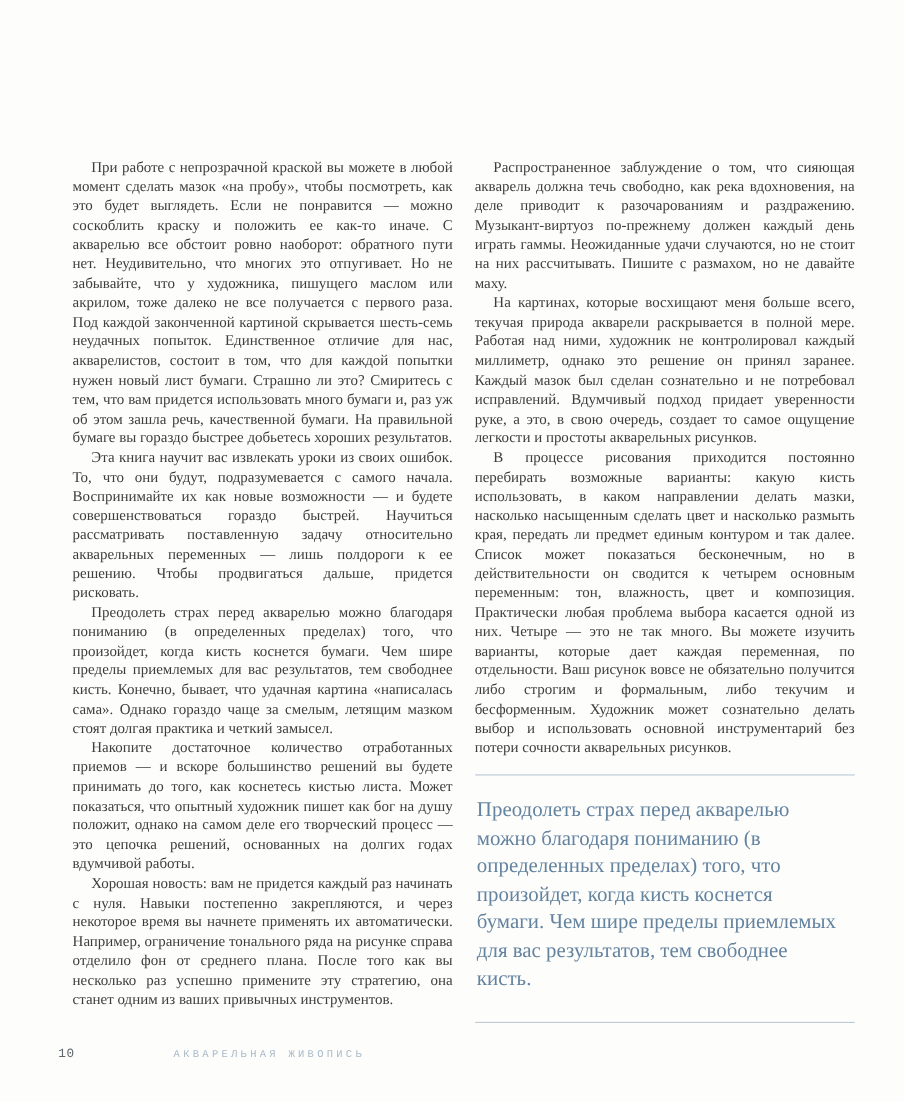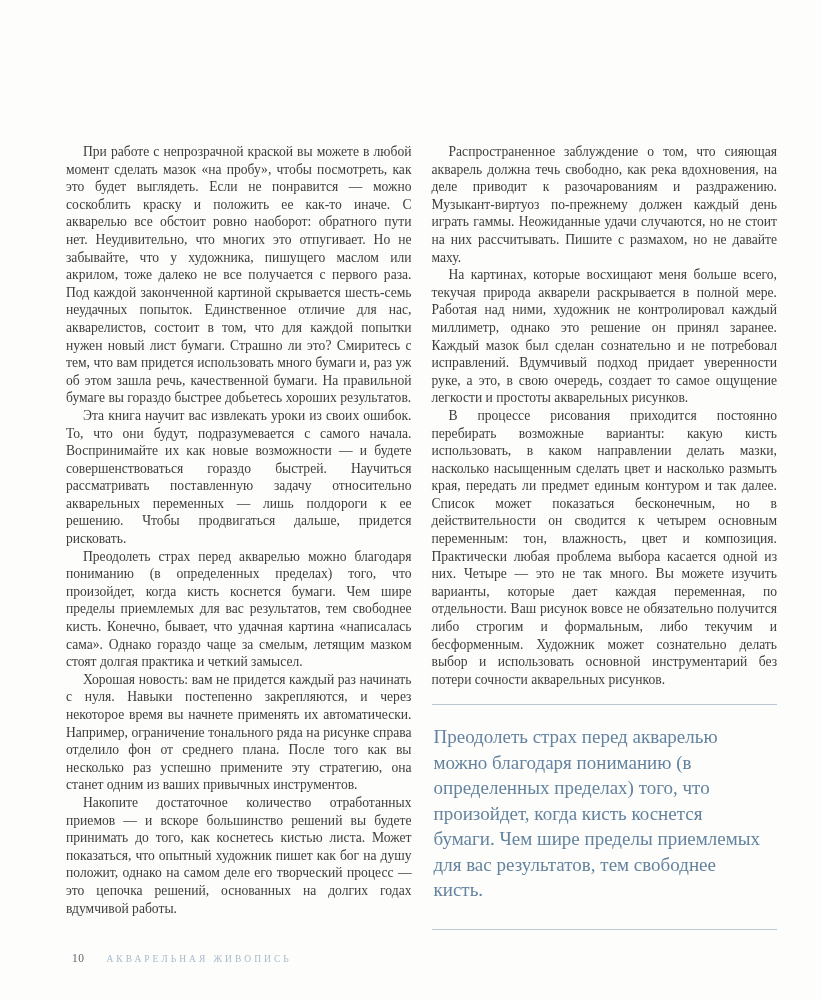--- a/index.html
+++ b/index.html
@@ -48,51 +48,52 @@
     margin: 0 !important;
     text-indent: 0 !important;
     text-align: left;
     font-size: 19px;
     line-height: 25.5px;
     color: #64839f;
     max-width: 330px;
   }
   .footer {
     position: absolute;
-    left: 72px;
+    left: 53px;
     top: 952px;
     display: flex;
     align-items: baseline;
-    font-family: Liberation Serif, serif;
+    font-family: Liberation Mono, monospace;
+    gap: 40px;
   }
   .pagenum {
     font-size: 11.5px;
     color: #5f6569;
     letter-spacing: 0.5px;
   }
   .running-title {
-    margin-left: 22px;
+    margin-left: 50px;
     font-size: 9.5px;
     letter-spacing: 3px;
     color: #a8bac8;
     text-transform: uppercase;
   }
 </style>
 </head>
 <body>
 
 <div class="page">
   <div class="columns">
 
     <div class="col">
       <p>При работе с непрозрачной краской вы можете в любой момент сделать мазок «на пробу», чтобы посмотреть, как это будет выглядеть. Если не понравится — можно соскоблить краску и положить ее как-то иначе. С акварелью все обстоит ровно наоборот: обратного пути нет. Неудивительно, что многих это отпугивает. Но не забывайте, что у художника, пишущего маслом или акрилом, тоже далеко не все получается с первого раза. Под каждой законченной картиной скрывается шесть-семь неудачных попыток. Единственное отличие для нас, акварелистов, состоит в том, что для каждой попытки нужен новый лист бумаги. Страшно ли это? Смиритесь с тем, что вам придется использовать много бумаги и, раз уж об этом зашла речь, качественной бумаги. На правильной бумаге вы гораздо быстрее добьетесь хороших результатов.</p>
       <p>Эта книга научит вас извлекать уроки из своих ошибок. То, что они будут, подразумевается с самого начала. Воспринимайте их как новые возможности — и будете совершенствоваться гораздо быстрей. Научиться рассматривать поставленную задачу относительно акварельных переменных — лишь полдороги к ее решению. Чтобы продвигаться дальше, придется рисковать.</p>
       <p>Преодолеть страх перед акварелью можно благодаря пониманию (в определенных пределах) того, что произойдет, когда кисть коснется бумаги. Чем шире пределы приемлемых для вас результатов, тем свободнее кисть. Конечно, бывает, что удачная картина «написалась сама». Однако гораздо чаще за смелым, летящим мазком стоят долгая практика и четкий замысел.</p>
+      <p>Накопите достаточное количество отработанных приемов — и вскоре большинство решений вы будете принимать до того, как коснетесь кистью листа. Может показаться, что опытный художник пишет как бог на душу положит, однако на самом деле его творческий процесс — это цепочка решений, основанных на долгих годах вдумчивой работы.</p>
       <p>Хорошая новость: вам не придется каждый раз начинать с нуля. Навыки постепенно закрепляются, и через некоторое время вы начнете применять их автоматически. Например, ограничение тонального ряда на рисунке справа отделило фон от среднего плана. После того как вы несколько раз успешно примените эту стратегию, она станет одним из ваших привычных инструментов.</p>
-      <p>Накопите достаточное количество отработанных приемов — и вскоре большинство решений вы будете принимать до того, как коснетесь кистью листа. Может показаться, что опытный художник пишет как бог на душу положит, однако на самом деле его творческий процесс — это цепочка решений, основанных на долгих годах вдумчивой работы.</p>
     </div>
 
     <div class="col">
       <p>Распространенное заблуждение о том, что сияющая акварель должна течь свободно, как река вдохновения, на деле приводит к разочарованиям и раздражению. Музыкант-виртуоз по-прежнему должен каждый день играть гаммы. Неожиданные удачи случаются, но не стоит на них рассчитывать. Пишите с размахом, но не давайте маху.</p>
       <p>На картинах, которые восхищают меня больше всего, текучая природа акварели раскрывается в полной мере. Работая над ними, художник не контролировал каждый миллиметр, однако это решение он принял заранее. Каждый мазок был сделан сознательно и не потребовал исправлений. Вдумчивый подход придает уверенности руке, а это, в свою очередь, создает то самое ощущение легкости и простоты акварельных рисунков.</p>
       <p>В процессе рисования приходится постоянно перебирать возможные варианты: какую кисть использовать, в каком направлении делать мазки, насколько насыщенным сделать цвет и насколько размыть края, передать ли предмет единым контуром и так далее. Список может показаться бесконечным, но в действительности он сводится к четырем основным переменным: тон, влажность, цвет и композиция. Практически любая проблема выбора касается одной из них. Четыре — это не так много. Вы можете изучить варианты, которые дает каждая переменная, по отдельности. Ваш рисунок вовсе не обязательно получится либо строгим и формальным, либо текучим и бесформенным. Художник может сознательно делать выбор и использовать основной инструментарий без потери сочности акварельных рисунков.</p>
 
       <div class="pullquote">
         <p class="quote-text">Преодолеть страх перед акварелью можно благодаря пониманию (в определенных пределах) того, что произойдет, когда кисть коснется бумаги. Чем шире пределы приемлемых для вас результатов, тем свободнее кисть.</p>
       </div>

